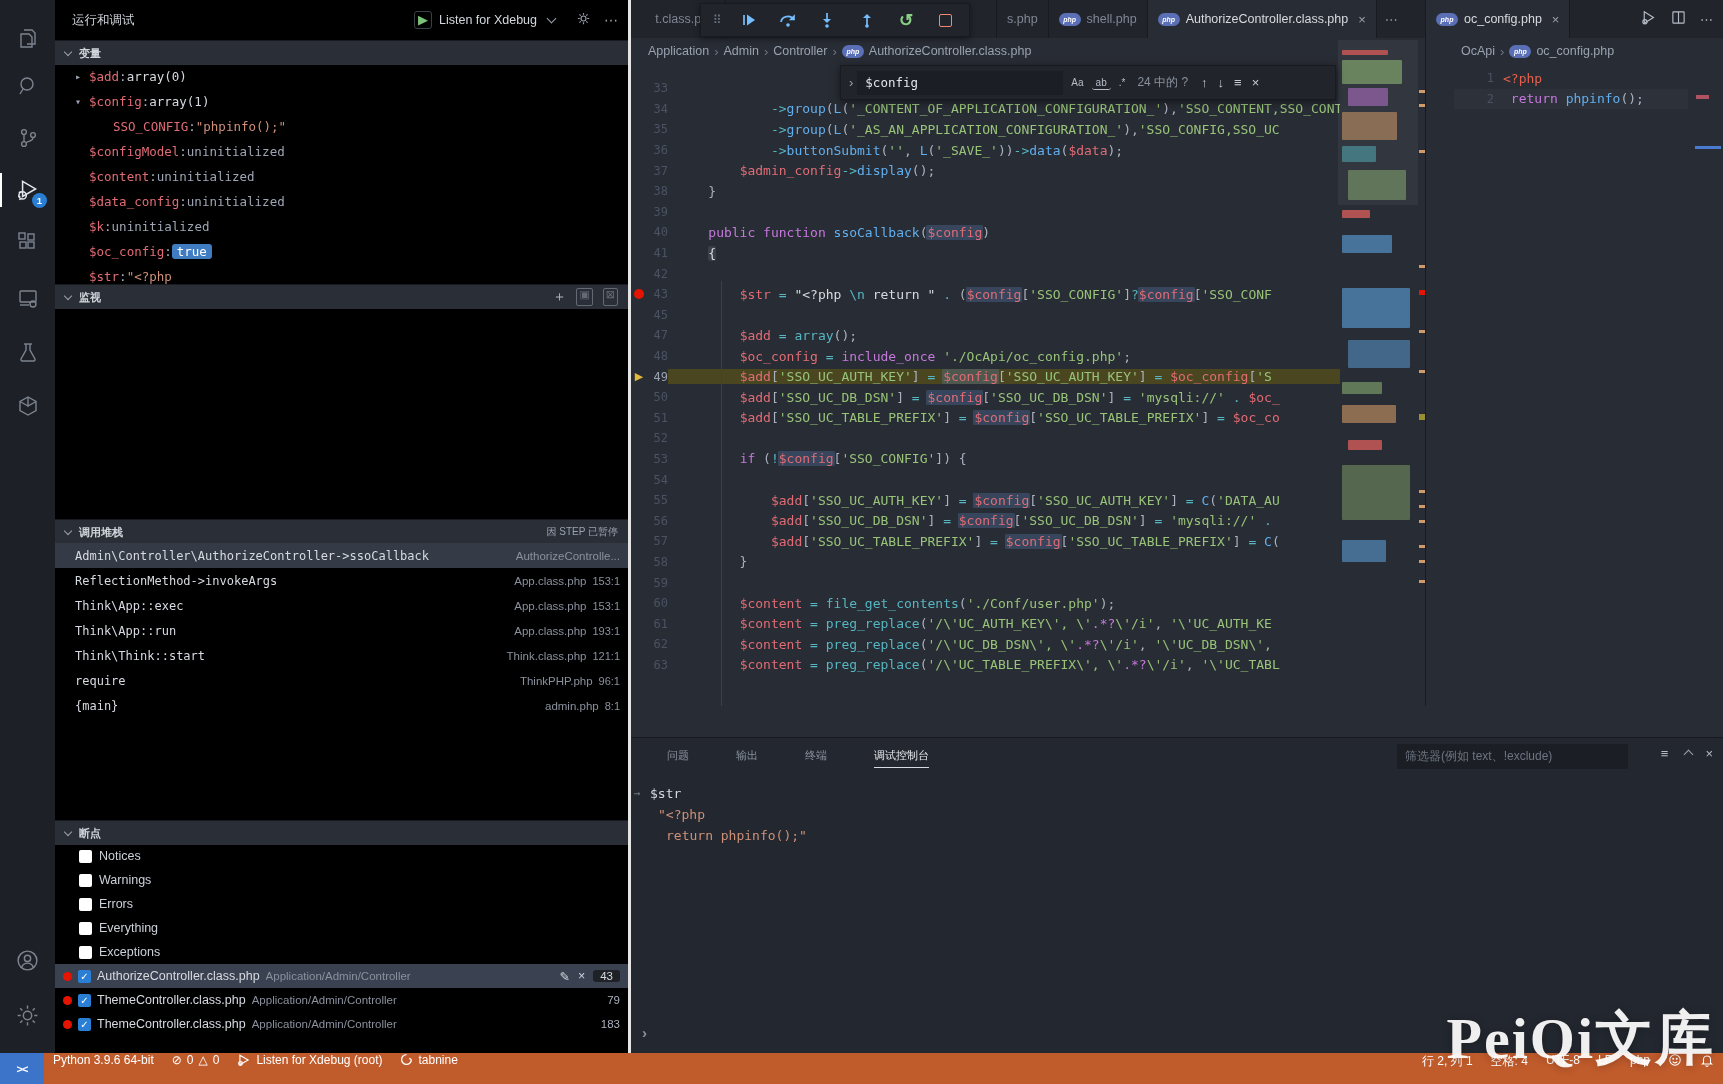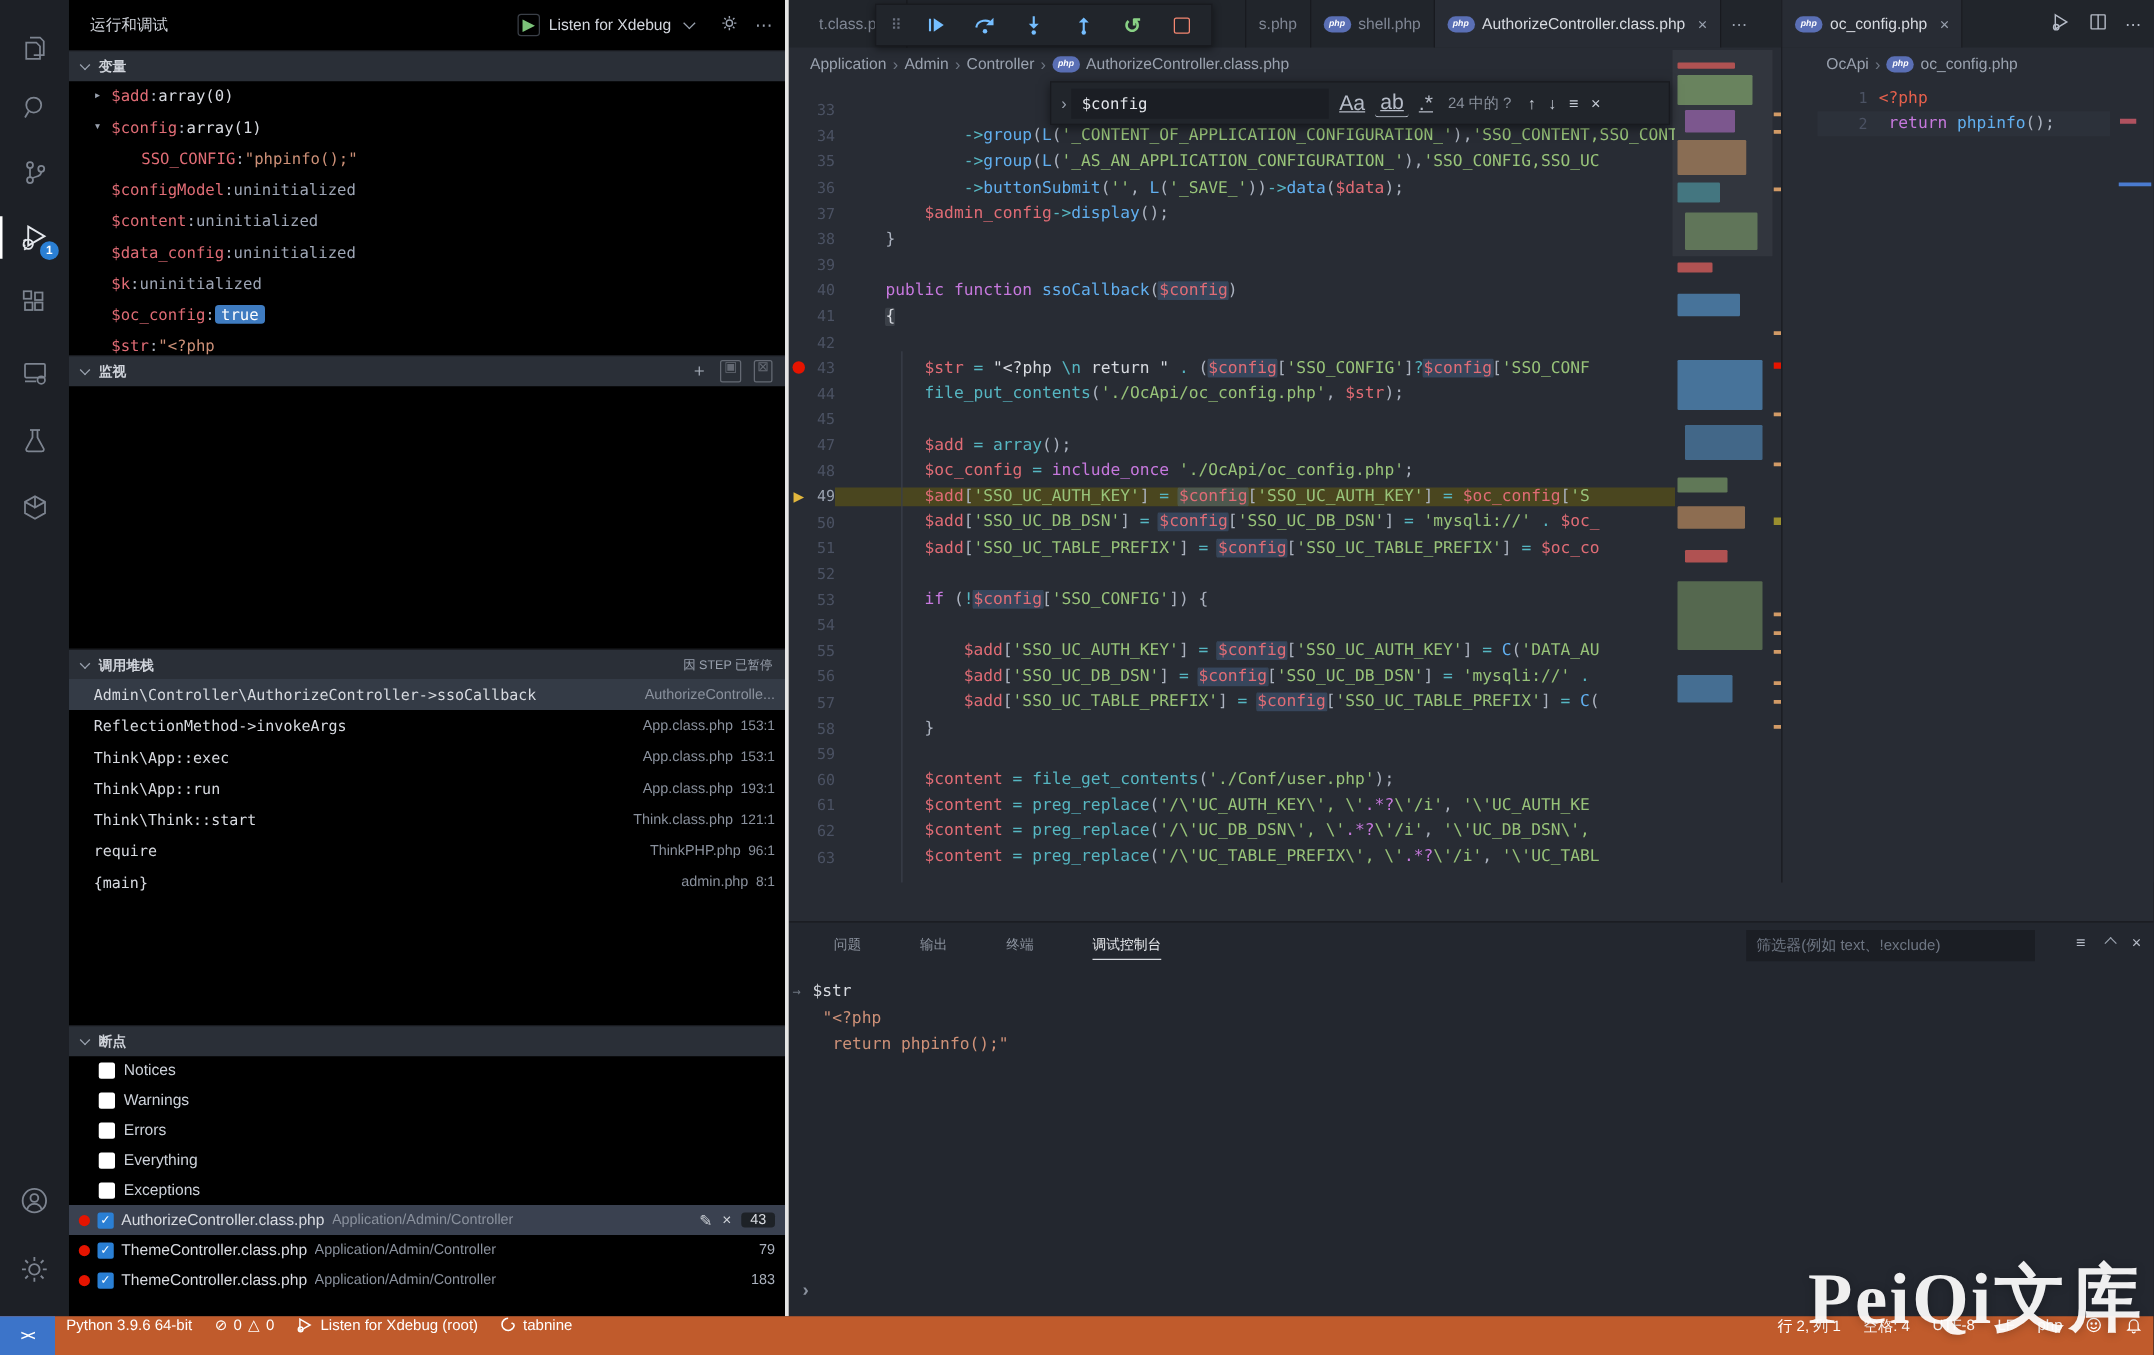--- a/index.html
+++ b/index.html
@@ -72,21 +72,21 @@
   .grip{color:#6b7280;font-size:12px;cursor:grab;}
   .restart-g{color:#89d185;font-size:17px;font-weight:bold;}
   .stopbox{width:11px;height:11px;border:1.6px solid #f48771;border-radius:2px;}
   
   .breadcrumb{position:absolute;top:38px;left:0;right:0;height:26px;display:flex;align-items:center;gap:5px;padding-left:20px;font-size:12.5px;color:#9aa2af;background:#282c34;white-space:nowrap;}
   .bc-sep{color:#6e7683;font-size:13px;}
   
   .findwidget{position:absolute;left:212px;top:27px;width:486px;height:33px;background:#21252b;border:1px solid #181a1f;box-shadow:0 2px 8px rgba(0,0,0,.5);display:flex;align-items:center;z-index:7;padding:0 4px;}
   .fw-collapse{color:#9aa2af;font-size:13px;padding:0 4px;cursor:pointer;}
   .fw-input{flex:0 0 190px;height:24px;background:#1b1e24;display:flex;align-items:center;padding:0 8px;font-family:"DejaVu Sans Mono",monospace;font-size:12.5px;color:#e3e6eb;}
-  .fw-btn{color:#b6bcc8;font-size:17px;padding:1px 4px;margin-left:4px;border-radius:3px;cursor:pointer;text-decoration:underline;}
+  .fw-btn{color:#b6bcc8;font-size:10px;padding:1px 4px;margin-left:4px;border-radius:3px;cursor:pointer;}
   .fw-btn.word{border-bottom:1px solid #b6bcc8;}
   .fw-count{color:#8a919d;font-size:12px;margin:0 8px;white-space:nowrap;}
   .fw-nav{color:#c6ccd6;font-size:13px;padding:0 5px;cursor:pointer;}
   
   .code-area{position:absolute;top:38px;left:0;right:0;bottom:0;overflow:hidden;}
   .lines{position:absolute;top:40px;left:0;right:85px;}
   .cl{display:flex;height:20.6px;align-items:center;white-space:pre;}
   .glyph{width:22px;flex-shrink:0;display:flex;align-items:center;justify-content:center;}
   .ln{width:18px;flex-shrink:0;text-align:right;color:#4b5263;font-family:"DejaVu Sans Mono",monospace;font-size:12px;}
   .lt{padding-left:9px;font-family:"DejaVu Sans Mono",monospace;font-size:13px;color:#abb2bf;flex:1;overflow:hidden;}
@@ -466,21 +466,20 @@
             <div class="cl"><span class="glyph"></span><span class="ln">34</span><span class="lt"><span class="tk-p">            </span><span class="tk-o">-&gt;</span><span class="tk-f">group</span><span class="tk-p">(</span><span class="tk-f">L</span><span class="tk-p">(</span><span class="tk-s">'_CONTENT_OF_APPLICATION_CONFIGURATION_'</span><span class="tk-p">),</span><span class="tk-s">'SSO_CONTENT,SSO_CONTENT_ENT</span></span></div>
             <div class="cl"><span class="glyph"></span><span class="ln">35</span><span class="lt"><span class="tk-p">            </span><span class="tk-o">-&gt;</span><span class="tk-f">group</span><span class="tk-p">(</span><span class="tk-f">L</span><span class="tk-p">(</span><span class="tk-s">'_AS_AN_APPLICATION_CONFIGURATION_'</span><span class="tk-p">),</span><span class="tk-s">'SSO_CONFIG,SSO_UC</span></span></div>
             <div class="cl"><span class="glyph"></span><span class="ln">36</span><span class="lt"><span class="tk-p">            </span><span class="tk-o">-&gt;</span><span class="tk-f">buttonSubmit</span><span class="tk-p">(</span><span class="tk-s">''</span><span class="tk-p">, </span><span class="tk-f">L</span><span class="tk-p">(</span><span class="tk-s">'_SAVE_'</span><span class="tk-p">))</span><span class="tk-o">-&gt;</span><span class="tk-f">data</span><span class="tk-p">(</span><span class="tk-v">$data</span><span class="tk-p">);</span></span></div>
             <div class="cl"><span class="glyph"></span><span class="ln">37</span><span class="lt"><span class="tk-p">        </span><span class="tk-v">$admin_config</span><span class="tk-o">-&gt;</span><span class="tk-f">display</span><span class="tk-p">();</span></span></div>
             <div class="cl"><span class="glyph"></span><span class="ln">38</span><span class="lt"><span class="tk-p">    }</span></span></div>
             <div class="cl"><span class="glyph"></span><span class="ln">39</span><span class="lt"></span></div>
             <div class="cl"><span class="glyph"></span><span class="ln">40</span><span class="lt"><span class="tk-p">    </span><span class="tk-k">public</span><span class="tk-p"> </span><span class="tk-k">function</span><span class="tk-p"> </span><span class="tk-f">ssoCallback</span><span class="tk-p">(</span><span class="tk-m">$config</span><span class="tk-p">)</span></span></div>
             <div class="cl"><span class="glyph"></span><span class="ln">41</span><span class="lt"><span class="tk-p">    </span><span class="tk-b">{</span></span></div>
             <div class="cl"><span class="glyph"></span><span class="ln">42</span><span class="lt"></span></div>
             <div class="cl"><span class="glyph"><span class="bp-dot"></span></span><span class="ln">43</span><span class="lt"><span class="tk-p">        </span><span class="tk-v">$str</span><span class="tk-p"> </span><span class="tk-o">=</span><span class="tk-p"> </span><span class="tk-d">"&lt;?php </span><span class="tk-e">\n</span><span class="tk-d"> return "</span><span class="tk-p"> </span><span class="tk-o">.</span><span class="tk-p"> (</span><span class="tk-m">$config</span><span class="tk-p">[</span><span class="tk-s">'SSO_CONFIG'</span><span class="tk-p">]</span><span class="tk-o">?</span><span class="tk-m">$config</span><span class="tk-p">[</span><span class="tk-s">'SSO_CONF</span></span></div>
-            <div class="cl"><span class="glyph"></span><span class="ln">44</span><span class="lt"><span class="tk-p">        </span><span class="tk-t">file_put_contents</span><span class="tk-p">(</span><span class="tk-s">'./OcApi/oc_config.php'</span><span class="tk-p">, </span><span class="tk-v">$str</span><span class="tk-p">);</span></span></div>
             <div class="cl"><span class="glyph"></span><span class="ln">45</span><span class="lt"></span></div>
             <div class="cl"><span class="glyph"></span><span class="ln">47</span><span class="lt"><span class="tk-p">        </span><span class="tk-v">$add</span><span class="tk-p"> </span><span class="tk-o">=</span><span class="tk-p"> </span><span class="tk-t">array</span><span class="tk-p">();</span></span></div>
             <div class="cl"><span class="glyph"></span><span class="ln">48</span><span class="lt"><span class="tk-p">        </span><span class="tk-v">$oc_config</span><span class="tk-p"> </span><span class="tk-o">=</span><span class="tk-p"> </span><span class="tk-k">include_once</span><span class="tk-p"> </span><span class="tk-s">'./OcApi/oc_config.php'</span><span class="tk-p">;</span></span></div>
             <div class="cl cur"><span class="glyph"><span class="cur-arrow">▶</span></span><span class="ln">49</span><span class="lt"><span class="tk-p">        </span><span class="tk-v">$add</span><span class="tk-p">[</span><span class="tk-s">'SSO_UC_AUTH_KEY'</span><span class="tk-p">] </span><span class="tk-o">=</span><span class="tk-p"> </span><span class="tk-m">$config</span><span class="tk-p">[</span><span class="tk-s">'SSO_UC_AUTH_KEY'</span><span class="tk-p">] </span><span class="tk-o">=</span><span class="tk-p"> </span><span class="tk-v">$oc_config</span><span class="tk-p">[</span><span class="tk-s">'S</span></span></div>
             <div class="cl"><span class="glyph"></span><span class="ln">50</span><span class="lt"><span class="tk-p">        </span><span class="tk-v">$add</span><span class="tk-p">[</span><span class="tk-s">'SSO_UC_DB_DSN'</span><span class="tk-p">] </span><span class="tk-o">=</span><span class="tk-p"> </span><span class="tk-m">$config</span><span class="tk-p">[</span><span class="tk-s">'SSO_UC_DB_DSN'</span><span class="tk-p">] </span><span class="tk-o">=</span><span class="tk-p"> </span><span class="tk-s">'mysqli://'</span><span class="tk-p"> </span><span class="tk-o">.</span><span class="tk-p"> </span><span class="tk-v">$oc_</span></span></div>
             <div class="cl"><span class="glyph"></span><span class="ln">51</span><span class="lt"><span class="tk-p">        </span><span class="tk-v">$add</span><span class="tk-p">[</span><span class="tk-s">'SSO_UC_TABLE_PREFIX'</span><span class="tk-p">] </span><span class="tk-o">=</span><span class="tk-p"> </span><span class="tk-m">$config</span><span class="tk-p">[</span><span class="tk-s">'SSO_UC_TABLE_PREFIX'</span><span class="tk-p">] </span><span class="tk-o">=</span><span class="tk-p"> </span><span class="tk-v">$oc_co</span></span></div>
             <div class="cl"><span class="glyph"></span><span class="ln">52</span><span class="lt"></span></div>
             <div class="cl"><span class="glyph"></span><span class="ln">53</span><span class="lt"><span class="tk-p">        </span><span class="tk-k">if</span><span class="tk-p"> (</span><span class="tk-o">!</span><span class="tk-m">$config</span><span class="tk-p">[</span><span class="tk-s">'SSO_CONFIG'</span><span class="tk-p">]) {</span></span></div>
             <div class="cl"><span class="glyph"></span><span class="ln">54</span><span class="lt"></span></div>
             <div class="cl"><span class="glyph"></span><span class="ln">55</span><span class="lt"><span class="tk-p">            </span><span class="tk-v">$add</span><span class="tk-p">[</span><span class="tk-s">'SSO_UC_AUTH_KEY'</span><span class="tk-p">] </span><span class="tk-o">=</span><span class="tk-p"> </span><span class="tk-m">$config</span><span class="tk-p">[</span><span class="tk-s">'SSO_UC_AUTH_KEY'</span><span class="tk-p">] </span><span class="tk-o">=</span><span class="tk-p"> </span><span class="tk-f">C</span><span class="tk-p">(</span><span class="tk-s">'DATA_AU</span></span></div>

